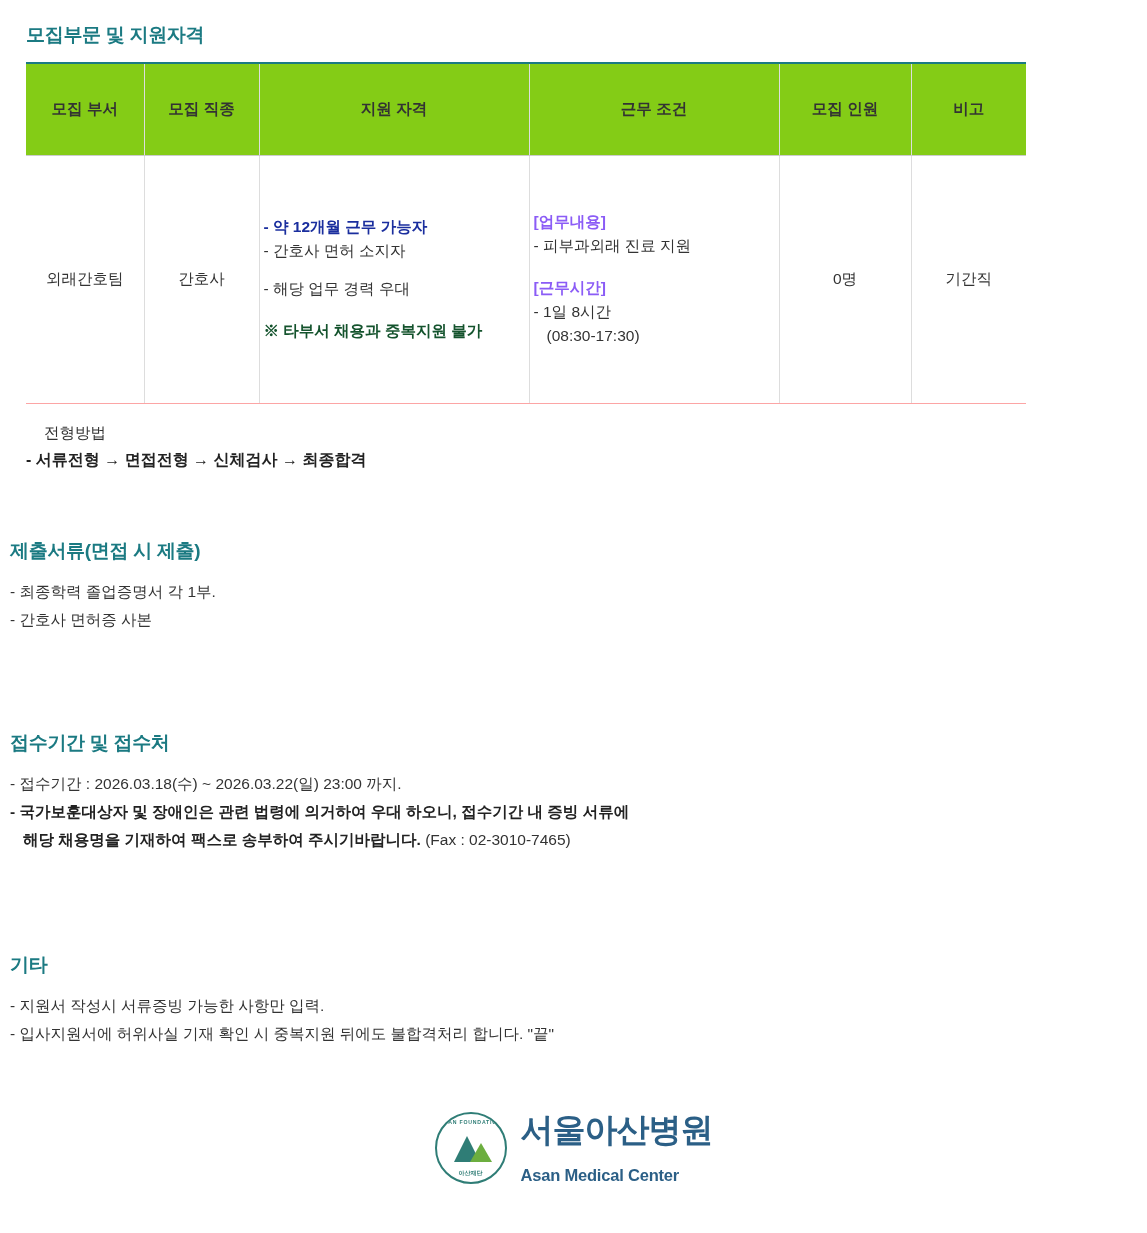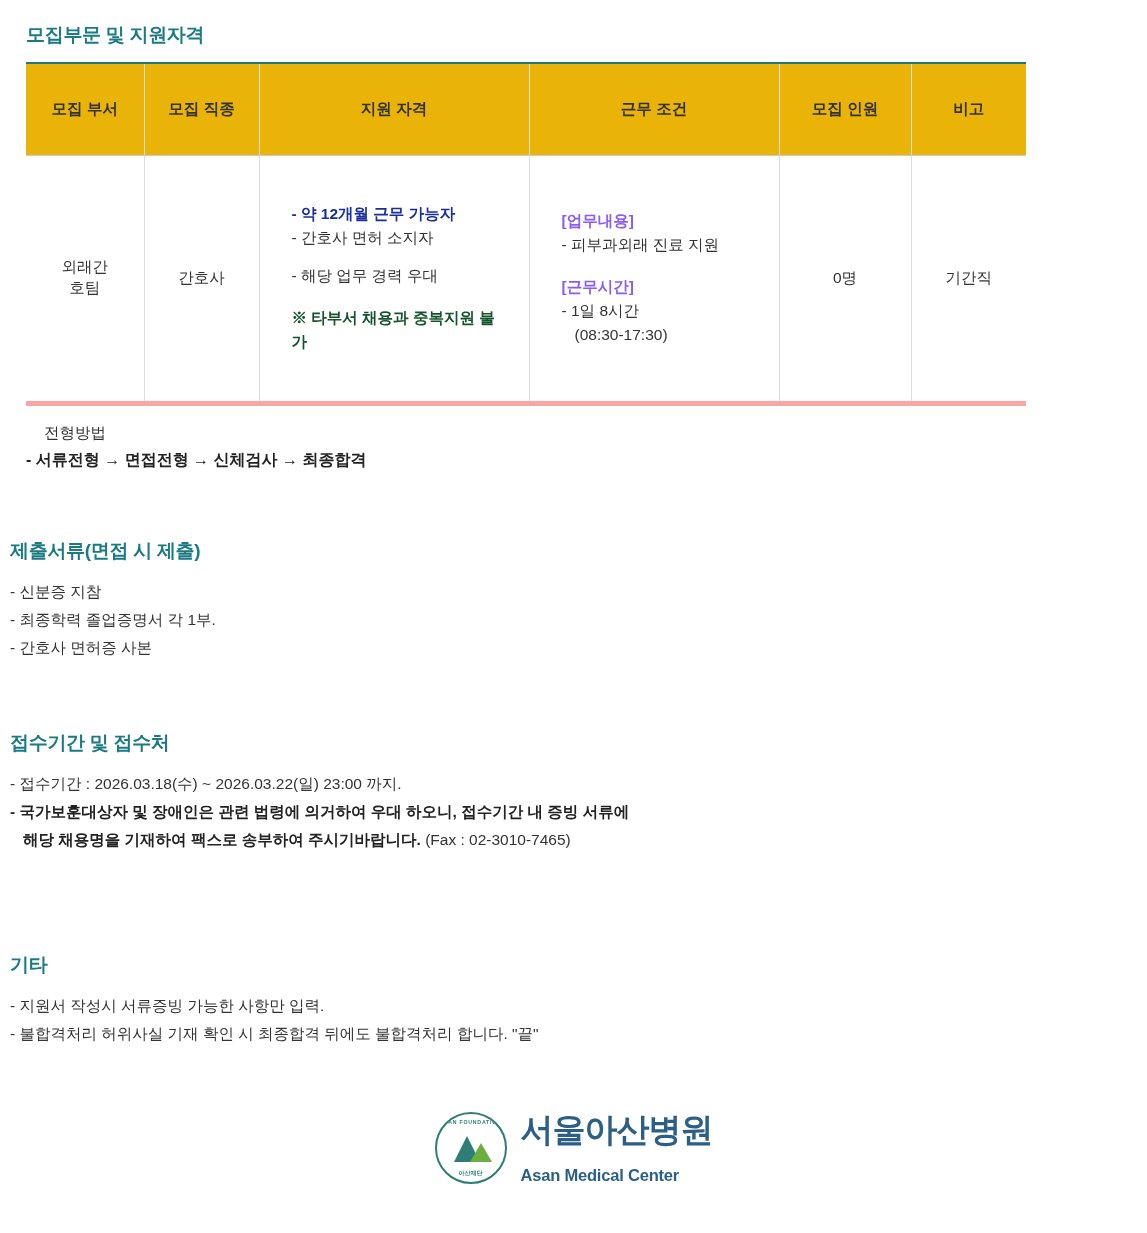--- a/index.html
+++ b/index.html
@@ -47,34 +47,34 @@
     border-collapse: collapse;
     width: 1000px;
     table-layout: fixed;
   }
   table.recruit th, table.recruit td {
     border-left: 1px solid #dddddd;
     border-right: 1px solid #dddddd;
     vertical-align: middle;
   }
   table.recruit thead th {
-    background: #eab308;
+    background: #84cc16;
     border-top: 2px solid #1b7a82;
     border-bottom: 1px solid #cccccc;
     height: 92px;
     font-size: 15.5px;
     font-weight: bold;
     color: #333333;
     text-align: center;
   }
   table.recruit thead th:first-child { border-left: none; }
   table.recruit thead th:last-child { border-right: none; }
   table.recruit tbody td {
-    border-bottom: 5px solid #fca5a5;
-    padding: 16px 32px;
+    border-bottom: 1px solid #fca5a5;
+    padding: 16px 4px;
     font-size: 15.5px;
     height: 248px;
   }
   table.recruit tbody td:first-child { border-left: none; }
   table.recruit tbody td:last-child { border-right: none; }
   td.c { text-align: center; }
   td.l { text-align: left; }
 
   .qual-line { line-height: 1.55; white-space: pre-wrap; }
   .qual-strong { color: #1a2e9e; font-weight: bold; }
@@ -267,36 +267,35 @@
     </table>
   </div>
 
   <div id="sel-block">
     <div class="sel-label">전형방법</div>
     <div class="sel-flow">-  서류전형 → 면접전형 → 신체검사 → 최종합격</div>
   </div>
 
   <div class="block" id="block-docs">
     <div class="sec-title">제출서류(면접 시 제출)</div>
-    <p>- 신분증 지참</p>
     <p>- 최종학력 졸업증명서 각 1부.</p>
     <p>- 간호사 면허증 사본</p>
   </div>
 
   <div class="block" id="block-apply">
     <div class="sec-title">접수기간 및 접수처</div>
     <p>- 접수기간 : 2026.03.18(수) ~ 2026.03.22(일) 23:00 까지.</p>
     <p class="b">- 국가보훈대상자 및 장애인은 관련 법령에 의거하여 우대 하오니, 접수기간 내 증빙 서류에</p>
     <p class="b indent"><span>해당 채용명을 기재하여 팩스로 송부하여 주시기바랍니다.</span><span class="norm"> (Fax : 02-3010-7465)</span></p>
   </div>
 
   <div class="block" id="block-etc">
     <div class="sec-title">기타</div>
     <p>- 지원서 작성시 서류증빙 가능한 사항만 입력.</p>
-    <p>- 불합격처리 허위사실 기재 확인 시 최종합격 뒤에도 불합격처리 합니다. "끝"</p>
+    <p>- 입사지원서에 허위사실 기재 확인 시 중복지원 뒤에도 불합격처리 합니다. "끝"</p>
   </div>
 
   <div id="footer-logo">
     <div class="emblem">
       <div class="ring-text">ASAN FOUNDATION</div>
       <div class="mtn"></div>
       <div class="base-text">아산재단</div>
     </div>
     <div class="logo-words">
       <div class="logo-kr">서울아산병원</div>

